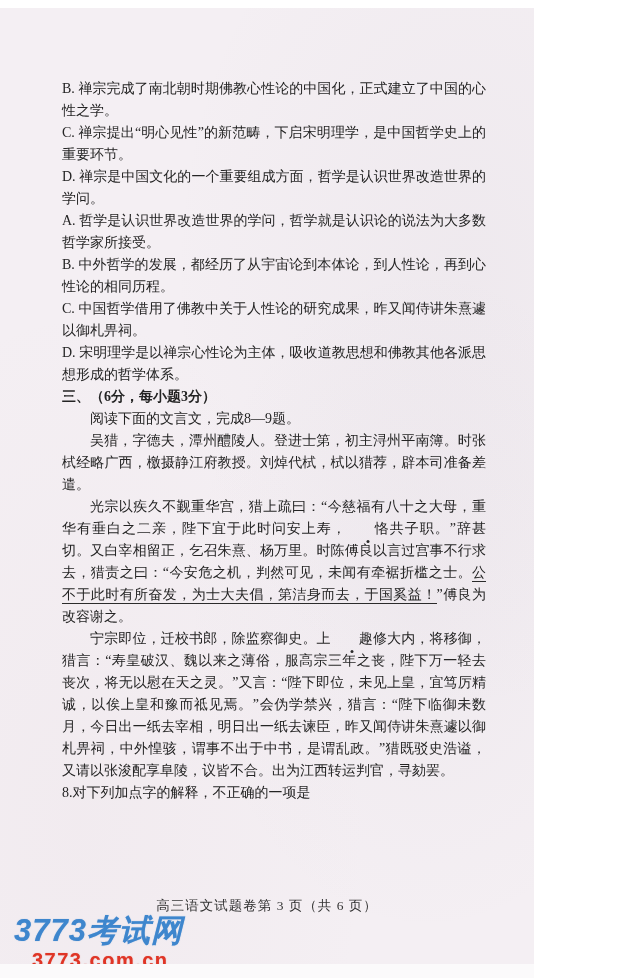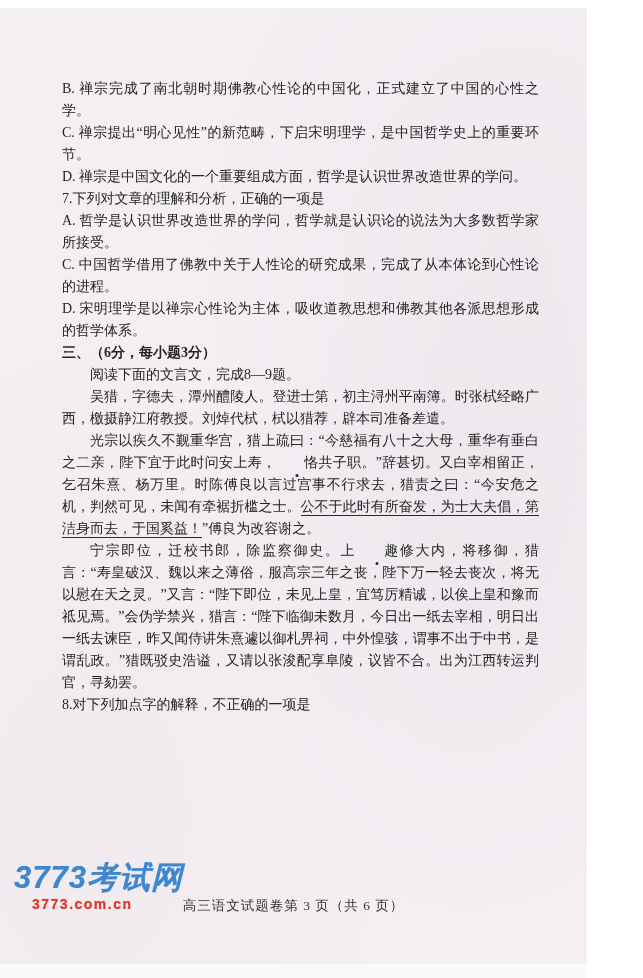--- a/index.html
+++ b/index.html
@@ -2,21 +2,21 @@
 <html><head>
 <meta charset="utf-8">
 <style>
   html,body{margin:0;padding:0;}
   body{
     width:643px;height:978px;overflow:hidden;
     background:#ffffff;
     font-family:"Liberation Serif","DejaVu Serif",serif;
   }
   .page{
-    position:relative;width:587px;height:978px;overflow:hidden;
+    position:relative;width:534px;height:978px;overflow:hidden;
     background:#fdfcfd;
   }
   .sheet{
     position:absolute;left:0;top:8px;right:0;bottom:14px;
     background:
       radial-gradient(ellipse at 88% 28%, rgba(150,140,160,0.06), transparent 45%),
       radial-gradient(ellipse at 80% 62%, rgba(150,140,160,0.05), transparent 40%),
       radial-gradient(ellipse at 15% 85%, rgba(200,170,180,0.06), transparent 45%),
       #f4eff3;
   }
@@ -40,53 +40,53 @@
     content:"";position:absolute;left:50%;bottom:-3px;transform:translateX(-50%);
     width:3px;height:3px;border-radius:50%;background:#2b2b2b;
   }
   .source-seg{display:inline-block;margin-left:2.2em;}
   .footer{
     position:absolute;left:0;top:897px;width:100%;
     text-align:center;font-size:13.5px;color:#333;
     letter-spacing:1px;
   }
   .watermark{
-    position:absolute;left:14px;top:862px;width:200px;
+    position:absolute;left:14px;top:915px;width:200px;
     line-height:1;user-select:none;
   }
   .wm-title{
     font-family:"Liberation Sans","DejaVu Sans",sans-serif;
     font-weight:bold;font-style:italic;
     font-size:31px;color:#3e86cd;letter-spacing:1px;
     text-shadow:0 0 1px rgba(62,134,205,0.55);
   }
   .wm-url{
     font-family:"Liberation Sans","DejaVu Sans",sans-serif;
-    font-weight:bold;font-size:14px;color:#df3526;
+    font-weight:bold;font-size:20px;color:#df3526;
     letter-spacing:1.5px;margin-top:4px;margin-left:18px;
     text-shadow:0 0 1px rgba(223,53,38,0.5);
   }
   .edge-top{position:absolute;left:0;top:0;width:100%;height:8px;background:#ffffff;}
   .edge-bottom{position:absolute;left:0;bottom:0;width:100%;height:14px;background:#fbfafb;}
 </style>
 </head>
 <body>
 
 <div class="page">
   <div class="edge-top"></div>
   <div class="sheet"></div>
 
   <div class="content">
     <p class="opt">B. 禅宗完成了南北朝时期佛教心性论的中国化，正式建立了中国的心性之学。</p>
     <p class="opt">C. 禅宗提出“明心见性”的新范畴，下启宋明理学，是中国哲学史上的重要环节。</p>
     <p class="opt">D. 禅宗是中国文化的一个重要组成方面，哲学是认识世界改造世界的学问。</p>
 
-    <p class="stem">7.下列对文章的理解和分析，正确的一项是</p>
     <p class="opt">A. 哲学是认识世界改造世界的学问，哲学就是认识论的说法为大多数哲学家所接受。</p>
-    <p class="opt">C. 中国哲学借用了佛教中关于人性论的研究成果，完成了从本体论到心性论的进程。</p>
+    <p class="opt">B. 中外哲学的发展，都经历了从宇宙论到本体论，到人性论，再到心性论的相同历程。</p>
+    <p class="opt">C. 中国哲学借用了佛教中关于人性论的研究成果，昨又闻侍讲朱熹遽以御札畀祠。</p>
     <p class="opt">D. 宋明理学是以禅宗心性论为主体，吸收道教思想和佛教其他各派思想形成的哲学体系。</p>
 
     <p class="sec">三、（6分，每小题3分）</p>
     <p class="ind">阅读下面的文言文，完成8—9题。</p>
 
     <p class="para kaiti">吴猎，字德夫，潭州醴陵人。登进士第，初主浔州平南簿。时张栻经略广西，檄摄静江府教授。刘焯代栻，栻以猎荐，辟本司准备差遣。</p>
 
     <p class="para kaiti"><span>光宗以疾久不觐重华宫，猎上疏曰：“今慈福有八十之大母，重华有垂白之二亲，陛下宜于此时问安上寿，</span><span class="dot-char">恪</span><span>共子职。”辞甚切。又白宰相留正，乞召朱熹、杨万里。时陈傅良以言过宫事不行求去，猎责之曰：“今安危之机，判然可见，未闻有牵裾折槛之士。</span><span class="ul-seg">公不于此时有所奋发，为士大夫倡，第洁身而去，于国奚益！</span><span>”傅良为改容谢之。</span></p>
 
     <p class="para kaiti"><span>宁宗即位，迁校书郎，除监察御史。上</span><span class="dot-char">趣</span><span>修大内，将移御，猎言：“寿皇破汉、魏以来之薄俗，服高宗三年之丧，陛下万一轻去丧次，将无以慰在天之灵。”又言：“陛下即位，未见上皇，宜笃厉精诚，以俟上皇和豫而祗见焉。”会伪学禁兴，猎言：“陛下临御未数月，今日出一纸去宰相，明日出一纸去谏臣，昨又闻侍讲朱熹遽以御札畀祠，中外惶骇，谓事不出于中书，是谓乱政。”猎既驳史浩谥，又请以张浚配享阜陵，议皆不合。出为江西转运判官，寻劾罢。</span></p>

